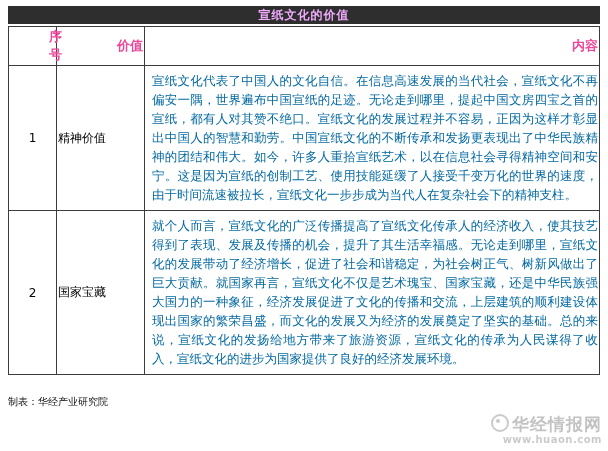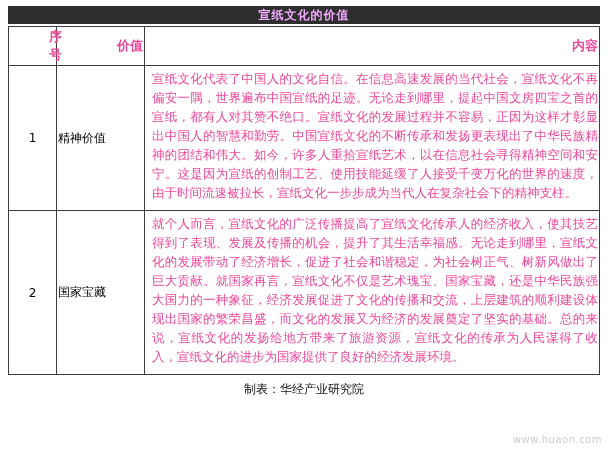--- a/index.html
+++ b/index.html
@@ -62,30 +62,29 @@
   }
   td.cell-value {
     text-align: left;
     font-size: 12px;
     color: #000000;
   }
   td.cell-content {
     padding: 5px 1px 6px 7px;
     font-size: 12.5px;
     line-height: 1.52;
-    color: #ec4899;
+    color: #0369a1;
     text-align: justify;
     text-justify: inter-ideograph;
-    font-family: Liberation Mono, monospace;
   }
   .footer {
-    margin-top: 5px;
-    font-size: 12px;
+    margin-top: 18px;
+    font-size: 10px;
     color: #111111;
-    text-align: center;
+    text-align: left;
     position: relative;
     height: 18px;
     line-height: 18px;
   }
   .watermark {
     position: absolute;
     right: 6px;
     bottom: 6px;
     text-align: right;
     pointer-events: none;
@@ -95,20 +94,21 @@
     font-size: 17px;
     font-weight: bold;
     color: #7a7a7a;
     letter-spacing: 1px;
     line-height: 1.1;
   }
   .wm-sub {
     font-size: 10px;
     color: #8c8c8c;
     letter-spacing: 0.5px;
+    font-weight: bold;
   }
   .wm-logo {
     display: inline-block;
     width: 14px;
     height: 14px;
     border: 2px solid #8c8c8c;
     border-radius: 50%;
     vertical-align: -2px;
     margin-right: 3px;
     position: relative;
@@ -158,16 +158,19 @@
         <td class="cell-content">就个人而言，宣纸文化的广泛传播提高了宣纸文化传承人的经济收入，使其技艺得到了表现、发展及传播的机会，提升了其生活幸福感。无论走到哪里，宣纸文化的发展带动了经济增长，促进了社会和谐稳定，为社会树正气、树新风做出了巨大贡献。就国家再言，宣纸文化不仅是艺术瑰宝、国家宝藏，还是中华民族强大国力的一种象征，经济发展促进了文化的传播和交流，上层建筑的顺利建设体现出国家的繁荣昌盛，而文化的发展又为经济的发展奠定了坚实的基础。总的来说，宣纸文化的发扬给地方带来了旅游资源，宣纸文化的传承为人民谋得了收入，宣纸文化的进步为国家提供了良好的经济发展环境。</td>
       </tr>
     </tbody>
   </table>
 
   <div class="footer">
     <span>制表：华经产业研究院</span>
   </div>
 
   <div class="watermark">
+    <div class="wm-main">
+      <span class="wm-logo"></span><span>华经情报网</span>
+    </div>
     <div class="wm-sub">www.huaon.com</div>
   </div>
 
 </div>
 
 </body></html>

